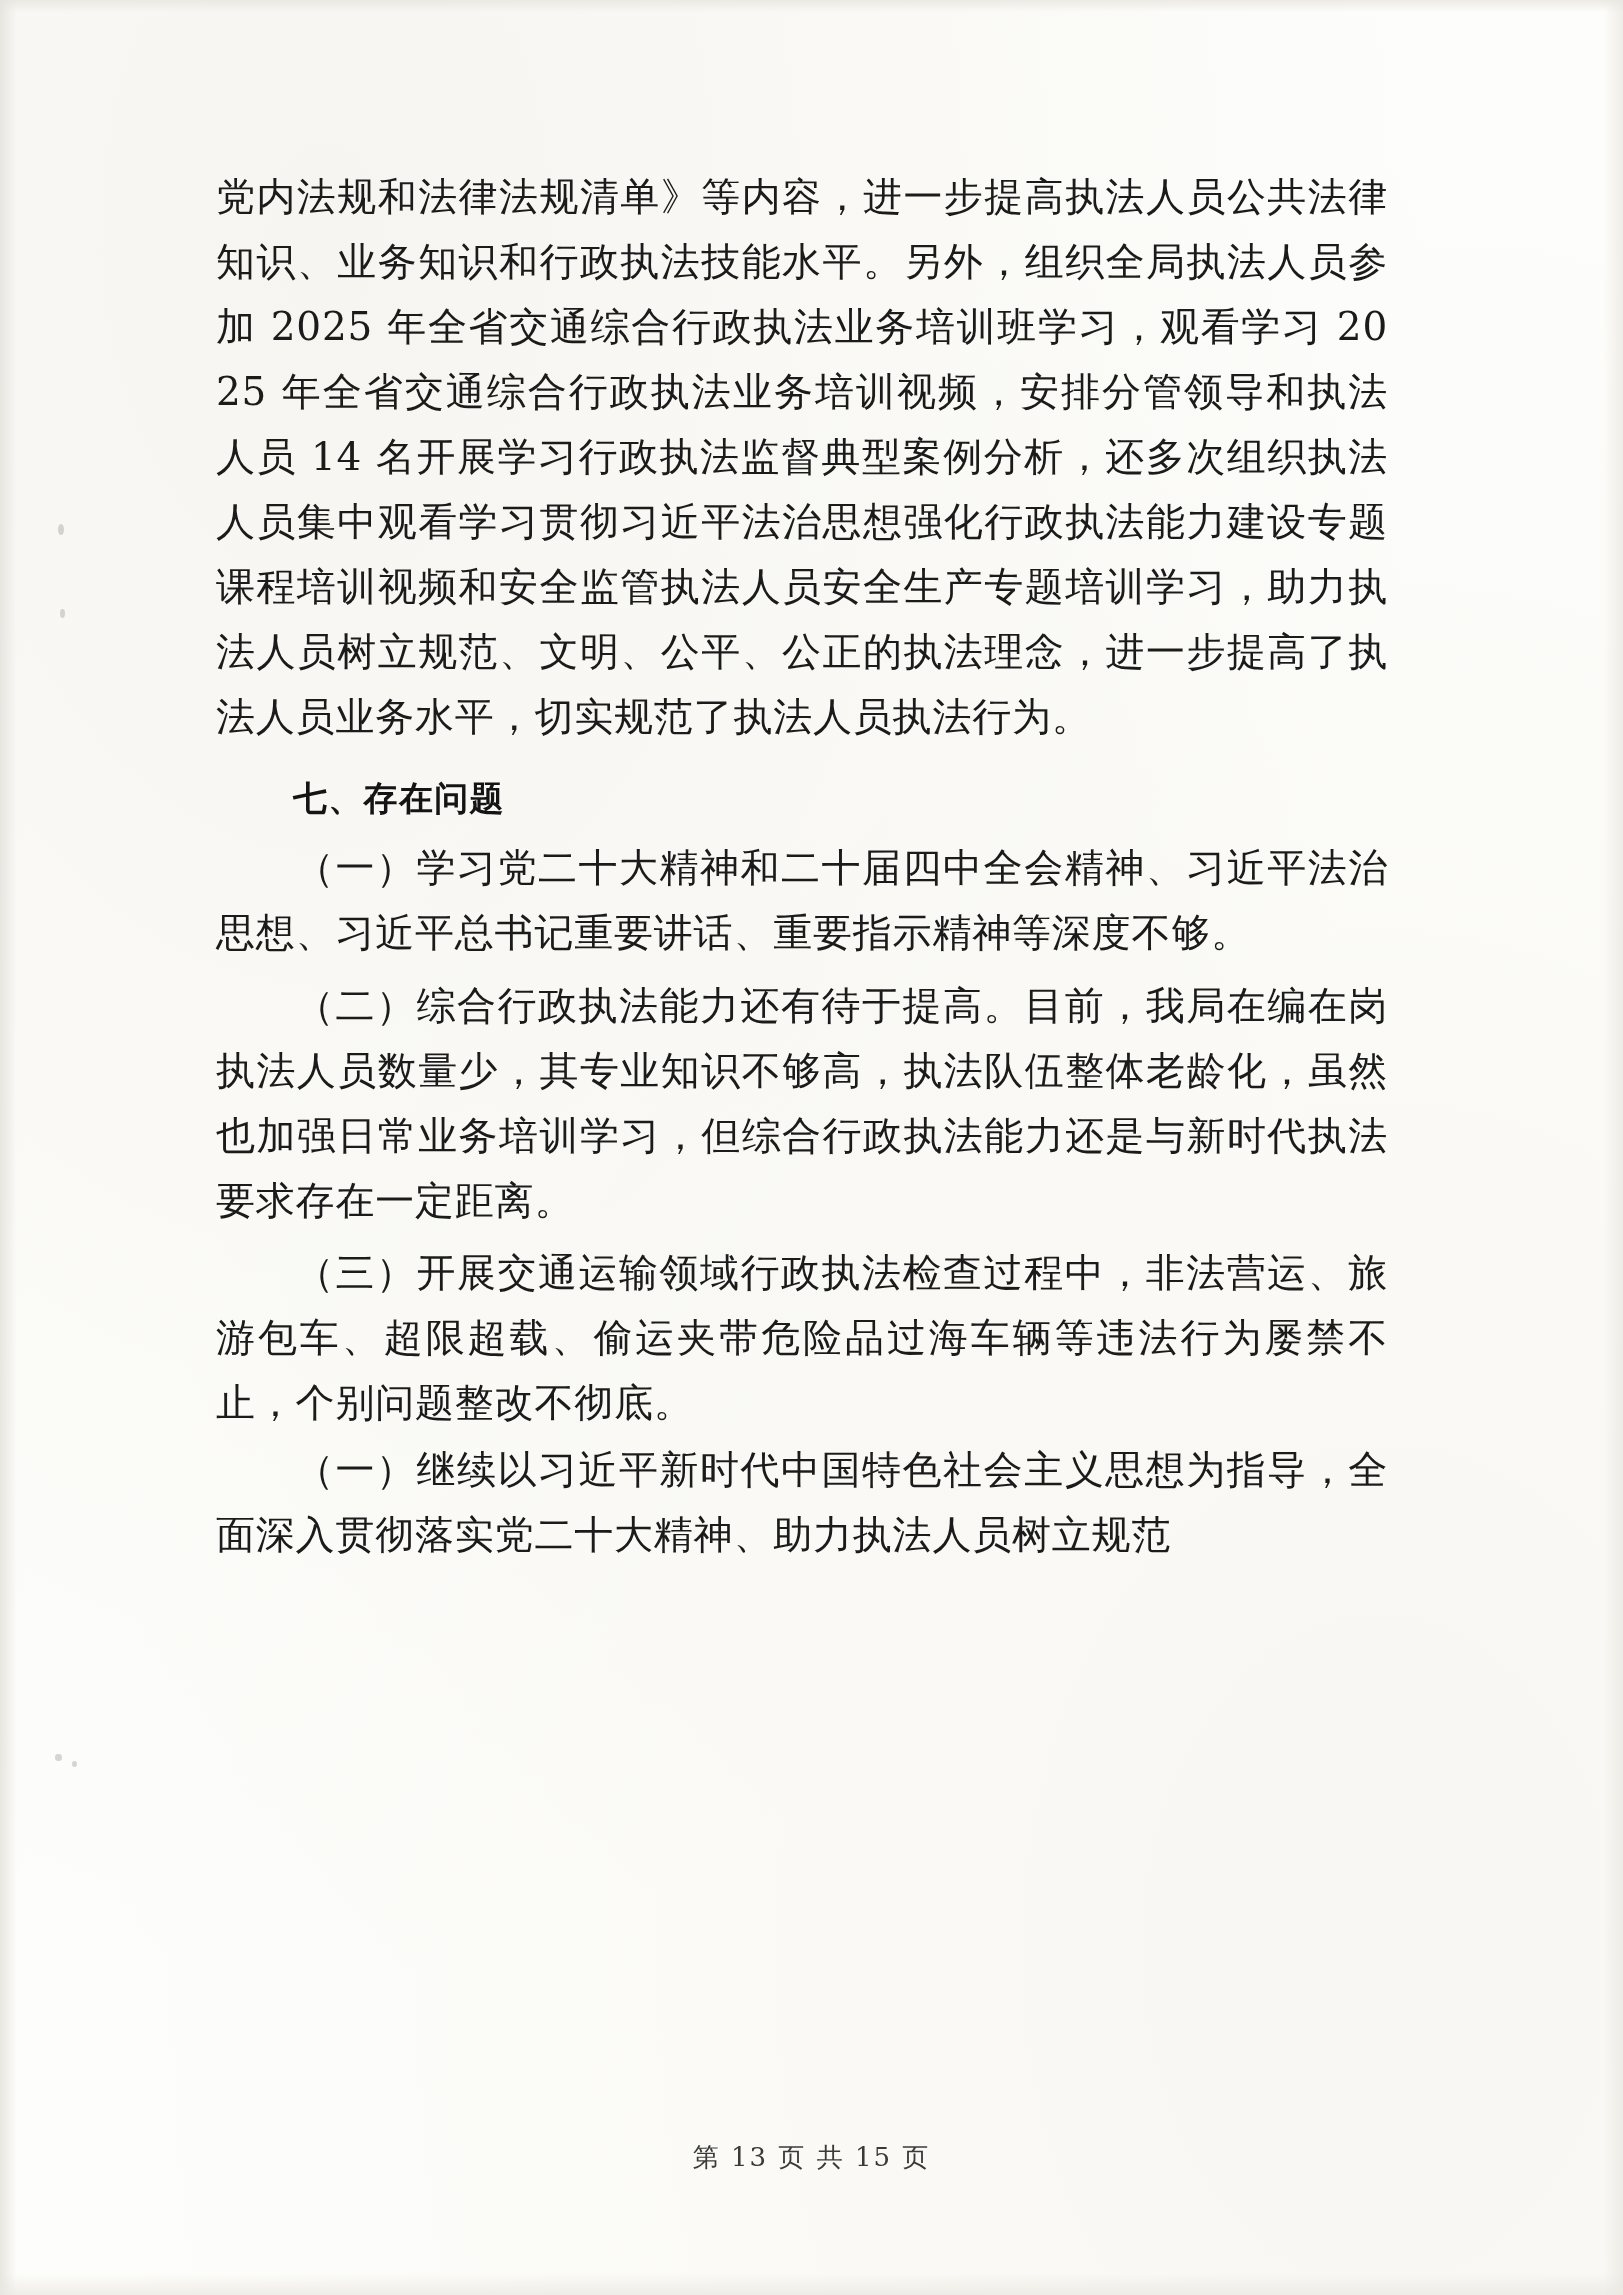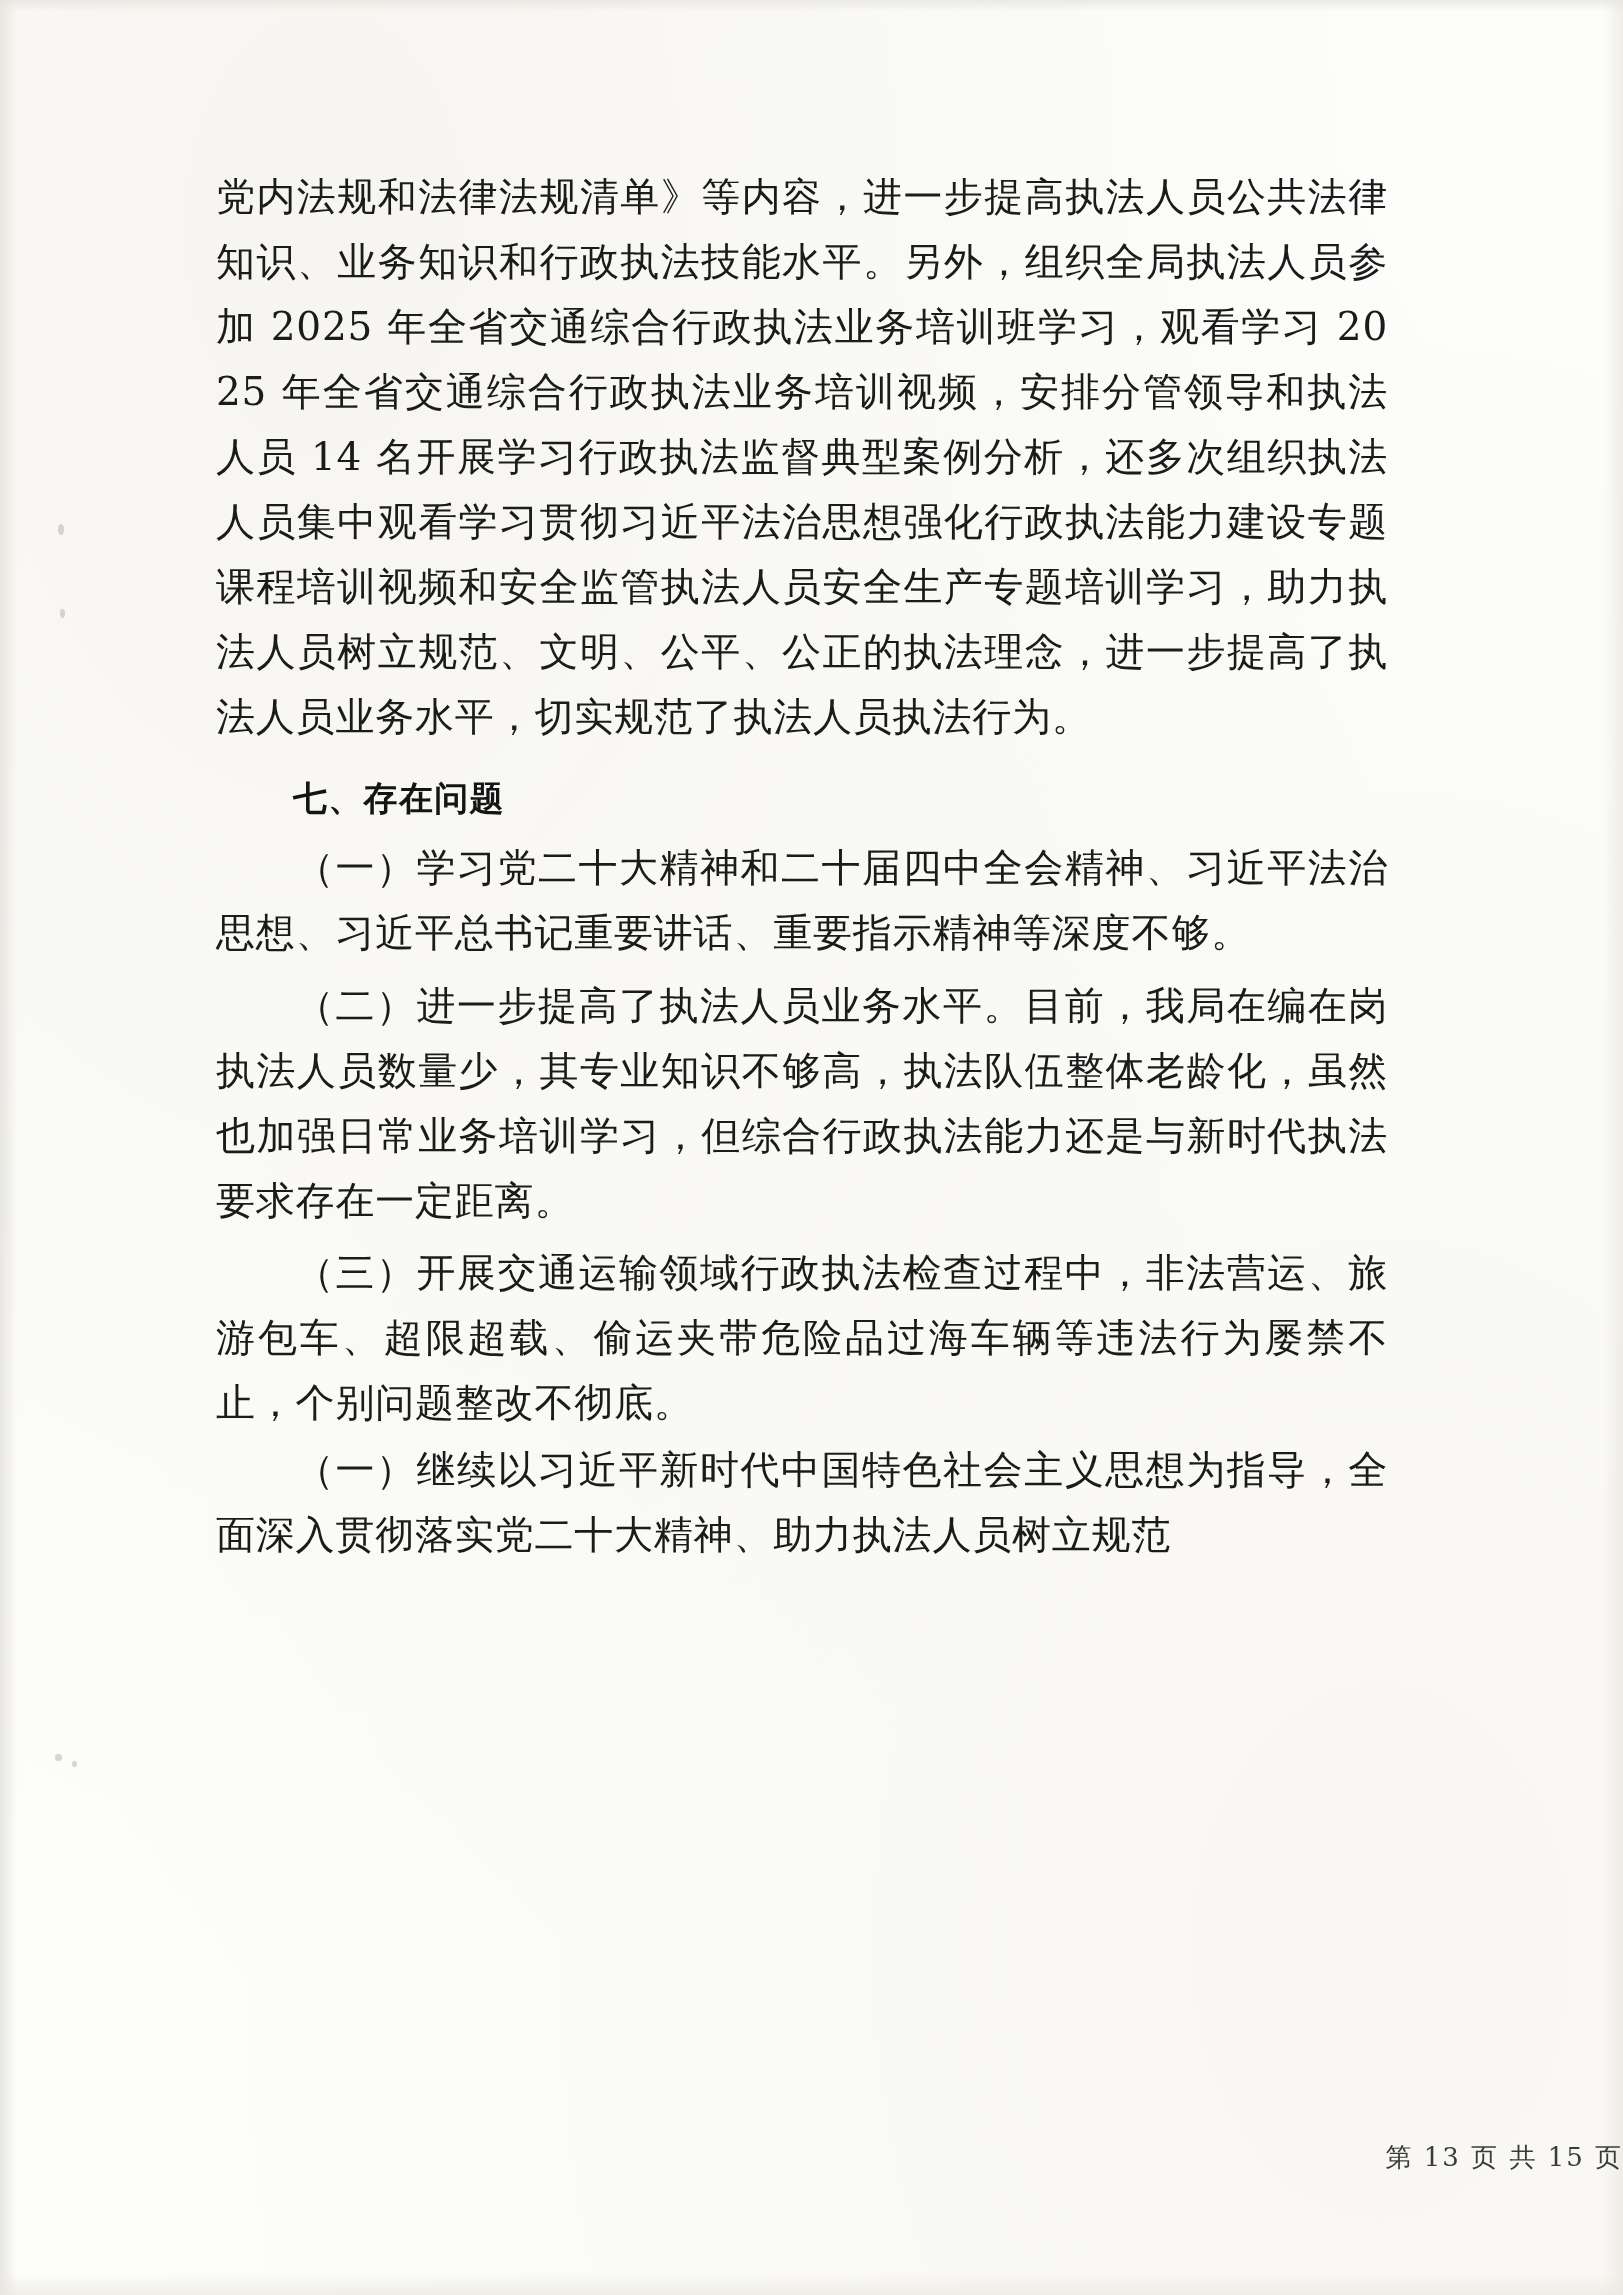--- a/index.html
+++ b/index.html
@@ -89,21 +89,21 @@
     text-indent: 77px;
     letter-spacing: 1.3px;
   }
   .gap-sm { height: 6.5px; }
 
   .footer {
     position: absolute;
     left: 0;
     right: 0;
     top: 2140px;
-    text-align: right;
+    text-align: center;
     font-family: "DejaVu Serif", serif;
     font-size: 26px;
     color: #3a3a3a;
     letter-spacing: 2px;
   }
 </style>
 </head>
 <body>
 
 <div class="page">
@@ -120,21 +120,21 @@
   <div class="content">
 
     <p class="body-text">党内法规和法律法规清单》等内容，进一步提高执法人员公共法律知识、业务知识和行政执法技能水平。另外，组织全局执法人员参加 2025 年全省交通综合行政执法业务培训班学习，观看学习 2025 年全省交通综合行政执法业务培训视频，安排分管领导和执法人员 14 名开展学习行政执法监督典型案例分析，还多次组织执法人员集中观看学习贯彻习近平法治思想强化行政执法能力建设专题课程培训视频和安全监管执法人员安全生产专题培训学习，助力执法人员树立规范、文明、公平、公正的执法理念，进一步提高了执法人员业务水平，切实规范了执法人员执法行为。</p>
 
     <p class="section-heading">七、存在问题</p>
 
     <p class="body-text indent">（一）学习党二十大精神和二十届四中全会精神、习近平法治思想、习近平总书记重要讲话、重要指示精神等深度不够。</p>
 
     <div class="gap-sm"></div>
 
-    <p class="body-text indent">（二）进一步提高了执法人员业务水平。目前，我局在编在岗执法人员数量少，其专业知识不够高，执法队伍整体老龄化，虽然也加强日常业务培训学习，但综合行政执法能力还是与新时代执法要求存在一定距离。</p>
+    <p class="body-text indent">（二）综合行政执法能力还有待于提高。目前，我局在编在岗执法人员数量少，其专业知识不够高，执法队伍整体老龄化，虽然也加强日常业务培训学习，但综合行政执法能力还是与新时代执法要求存在一定距离。</p>
 
     <div class="gap-sm"></div>
 
     <p class="body-text indent">（三）开展交通运输领域行政执法检查过程中，非法营运、旅游包车、超限超载、偷运夹带危险品过海车辆等违法行为屡禁不止，个别问题整改不彻底。</p>
 
 
     <p class="body-text indent">（一）继续以习近平新时代中国特色社会主义思想为指导，全面深入贯彻落实党二十大精神、助力执法人员树立规范</p>
 
   </div>
 

